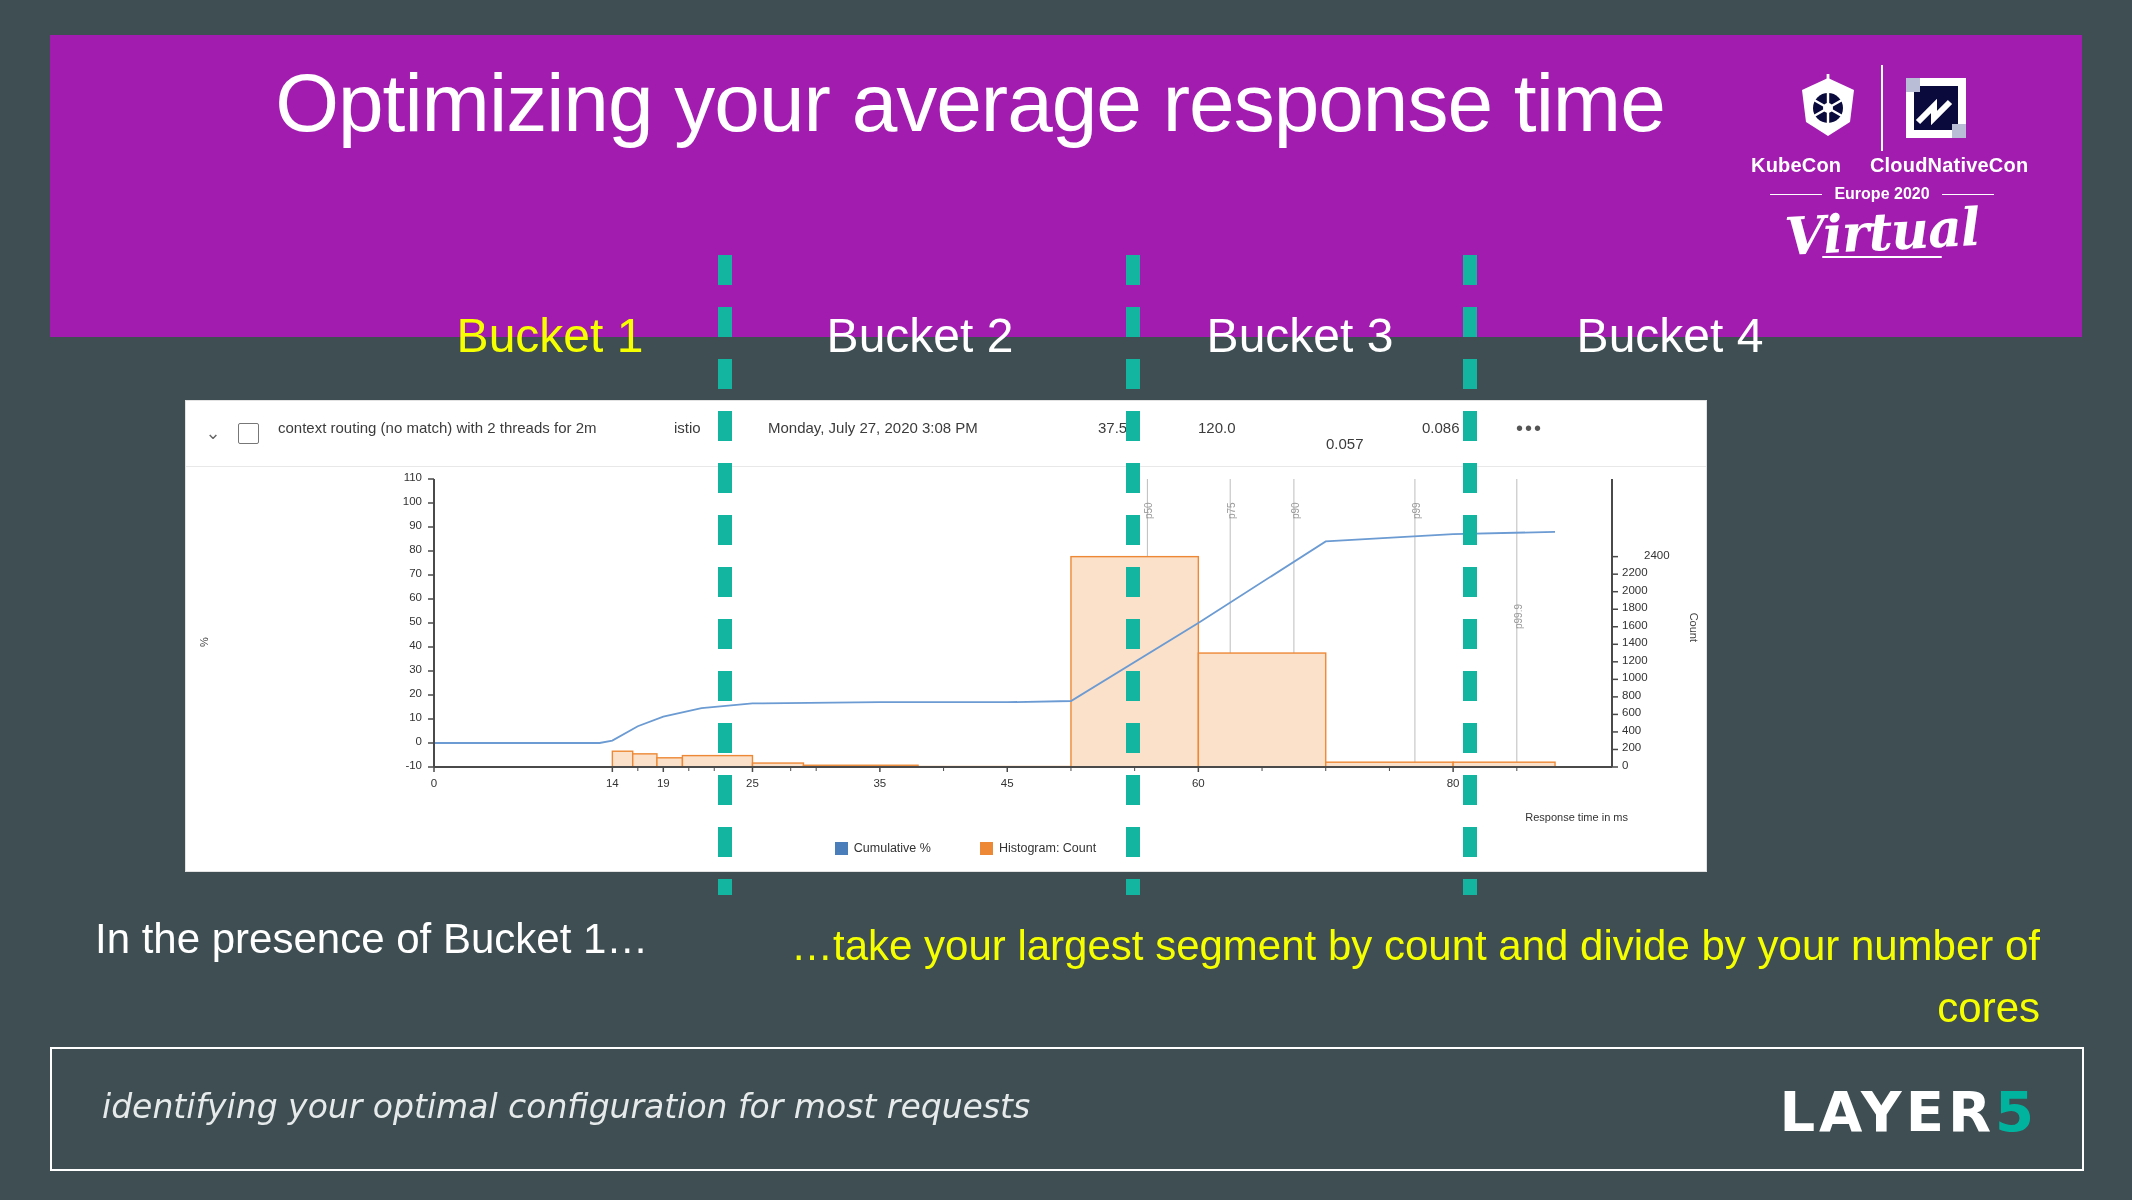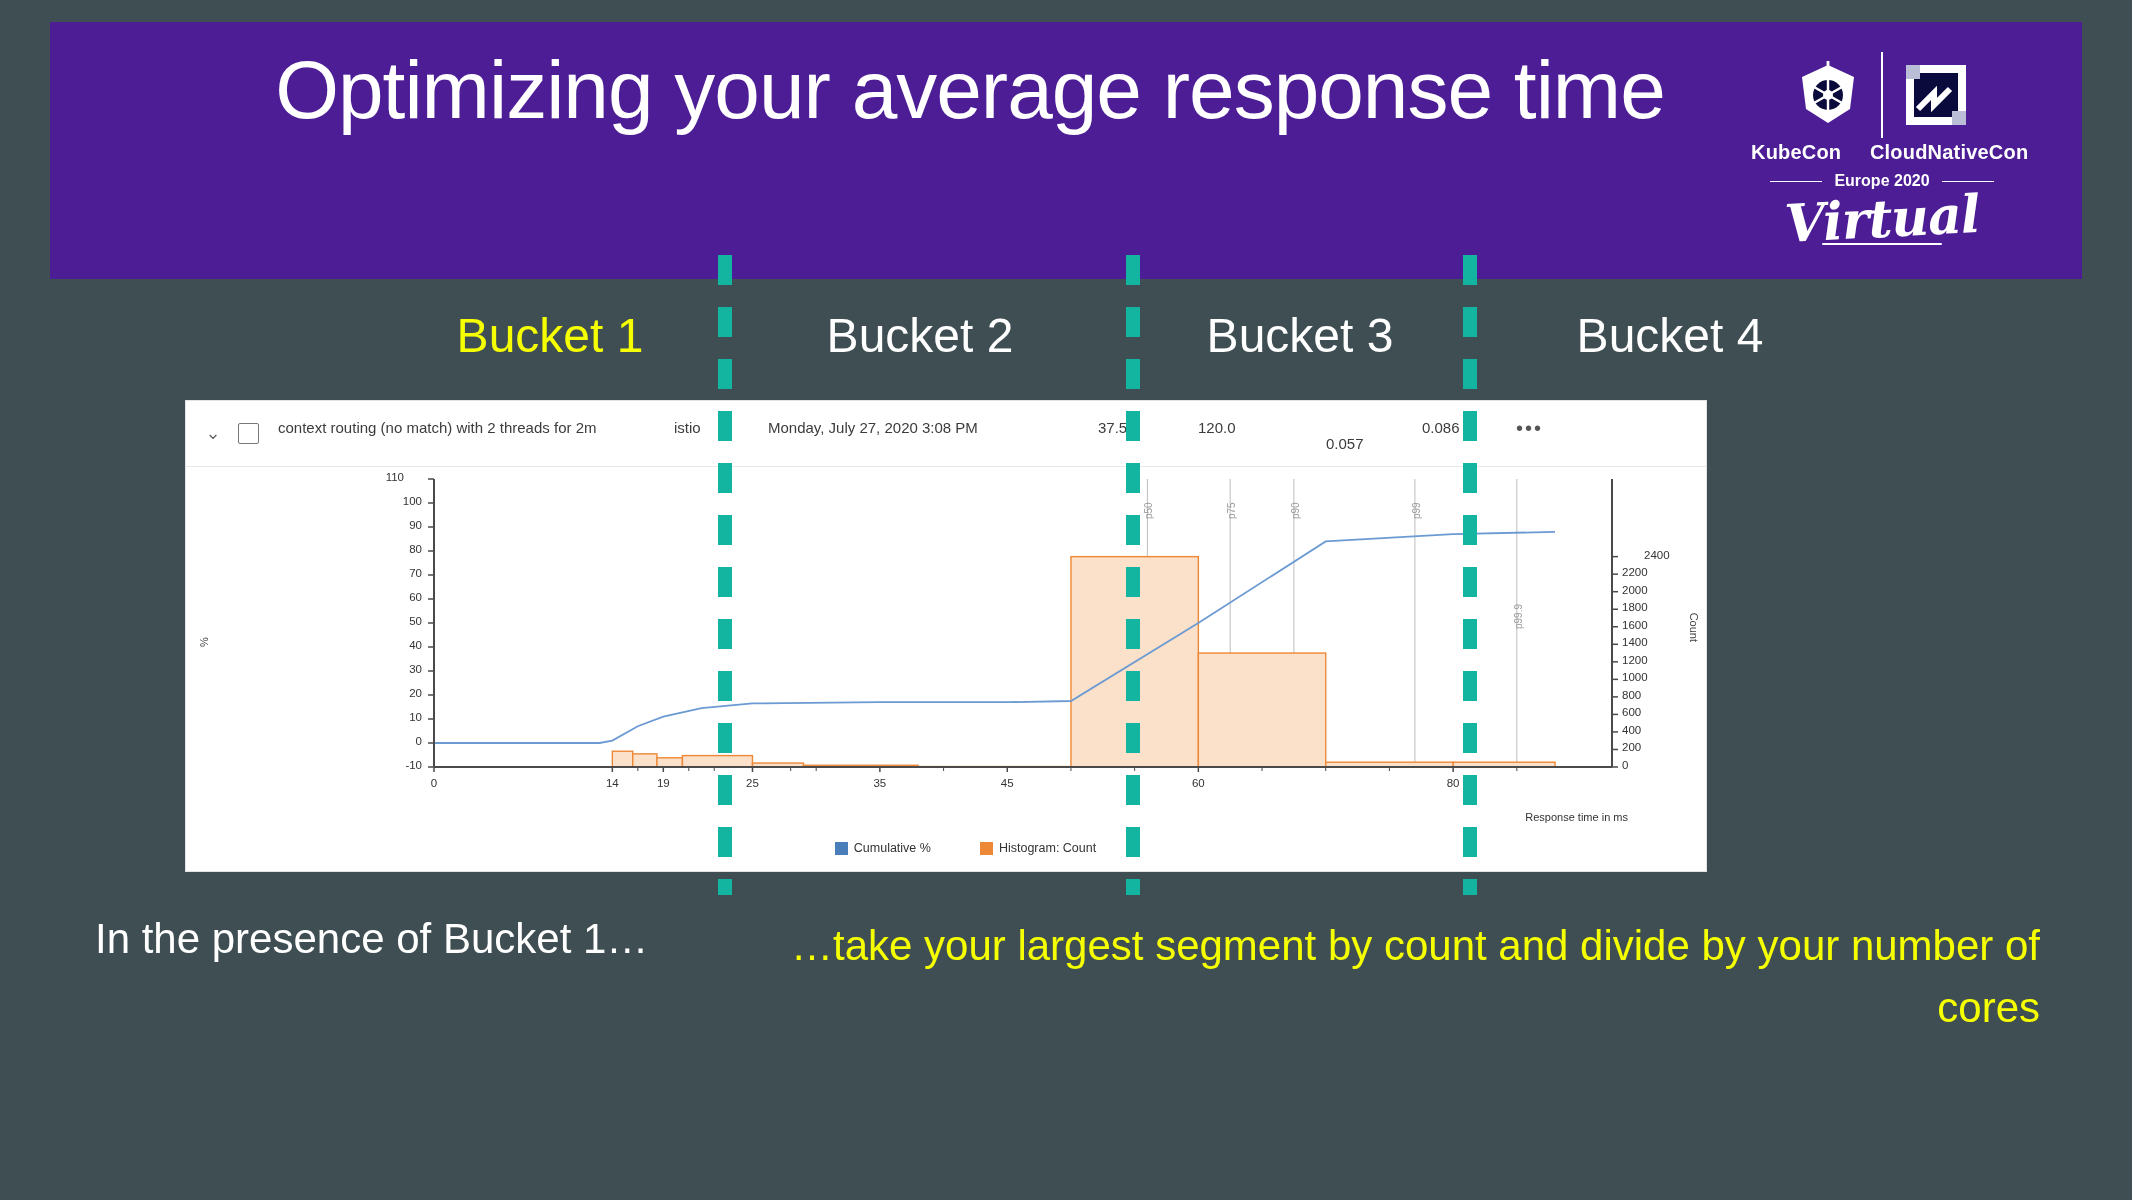--- a/index.html
+++ b/index.html
@@ -7,22 +7,22 @@
     width:2132px;height:1200px;
     background:#3e4e52;
     font-family:"Liberation Sans", sans-serif;
     overflow:hidden;
     position:relative;
   }
   .slide{position:absolute;inset:0;}
 
   
   .banner{
-    position:absolute;left:50px;top:22px;width:2032px;height:257px;
-    background:#4c1d95;
+    position:absolute;left:50px;top:35px;width:2032px;height:302px;
+    background:#a21caf;
   }
   .banner-title{
     position:absolute;left:220px;top:20px;width:1400px;
     text-align:center;color:#ffffff;
     font-size:82px;line-height:96px;font-weight:400;
     letter-spacing:-1px;
   }
   
   .kclogo{position:absolute;right:50px;top:20px;width:300px;height:225px;color:#fff;}
   .kc-row{display:flex;align-items:center;justify-content:center;gap:0;height:105px;}
@@ -216,21 +216,21 @@
           <div class="tickL" style="left: 202px; top: 244px;">10</div>
           <div class="tickL" style="left: 202px; top: 220px;">20</div>
           <div class="tickL" style="left: 202px; top: 196px;">30</div>
           <div class="tickL" style="left: 202px; top: 172px;">40</div>
           <div class="tickL" style="left: 202px; top: 148px;">50</div>
           <div class="tickL" style="left: 202px; top: 124px;">60</div>
           <div class="tickL" style="left: 202px; top: 100px;">70</div>
           <div class="tickL" style="left: 202px; top: 76px;">80</div>
           <div class="tickL" style="left: 202px; top: 52px;">90</div>
           <div class="tickL" style="left: 202px; top: 28px;">100</div>
-          <div class="tickL" style="left: 184px; top: 4px;">110</div>
+          <div class="tickL" style="left: 202px; top: 4px;">110</div>
         </div>
       <div id="yticksR">
           <div class="tickR" style="left: 1436px; top: 292px;">0</div>
           <div class="tickR" style="left: 1436px; top: 274.47px;">200</div>
           <div class="tickR" style="left: 1436px; top: 256.941px;">400</div>
           <div class="tickR" style="left: 1436px; top: 239.411px;">600</div>
           <div class="tickR" style="left: 1436px; top: 221.882px;">800</div>
           <div class="tickR" style="left: 1436px; top: 204.352px;">1000</div>
           <div class="tickR" style="left: 1436px; top: 186.822px;">1200</div>
           <div class="tickR" style="left: 1436px; top: 169.293px;">1400</div>
@@ -336,13 +336,20 @@
             <span class="sw" style="background: rgb(237, 137, 54);"></span>
             <span>Histogram: Count</span>
           </span>
         </div>
     </div>
   </div>
 
   <div class="cap-left">In the presence of Bucket 1…</div>
   <div class="cap-right">…take your largest segment by count and divide by your number of cores</div>
 
+  <div class="footer">
+    <div class="footer-txt">identifying your optimal configuration for most requests</div>
+    <div class="layer5">
+      <span class="word">LAYER</span>
+      <span class="five">5</span>
+    </div>
+  </div>
 </div>
 
 </body></html>

